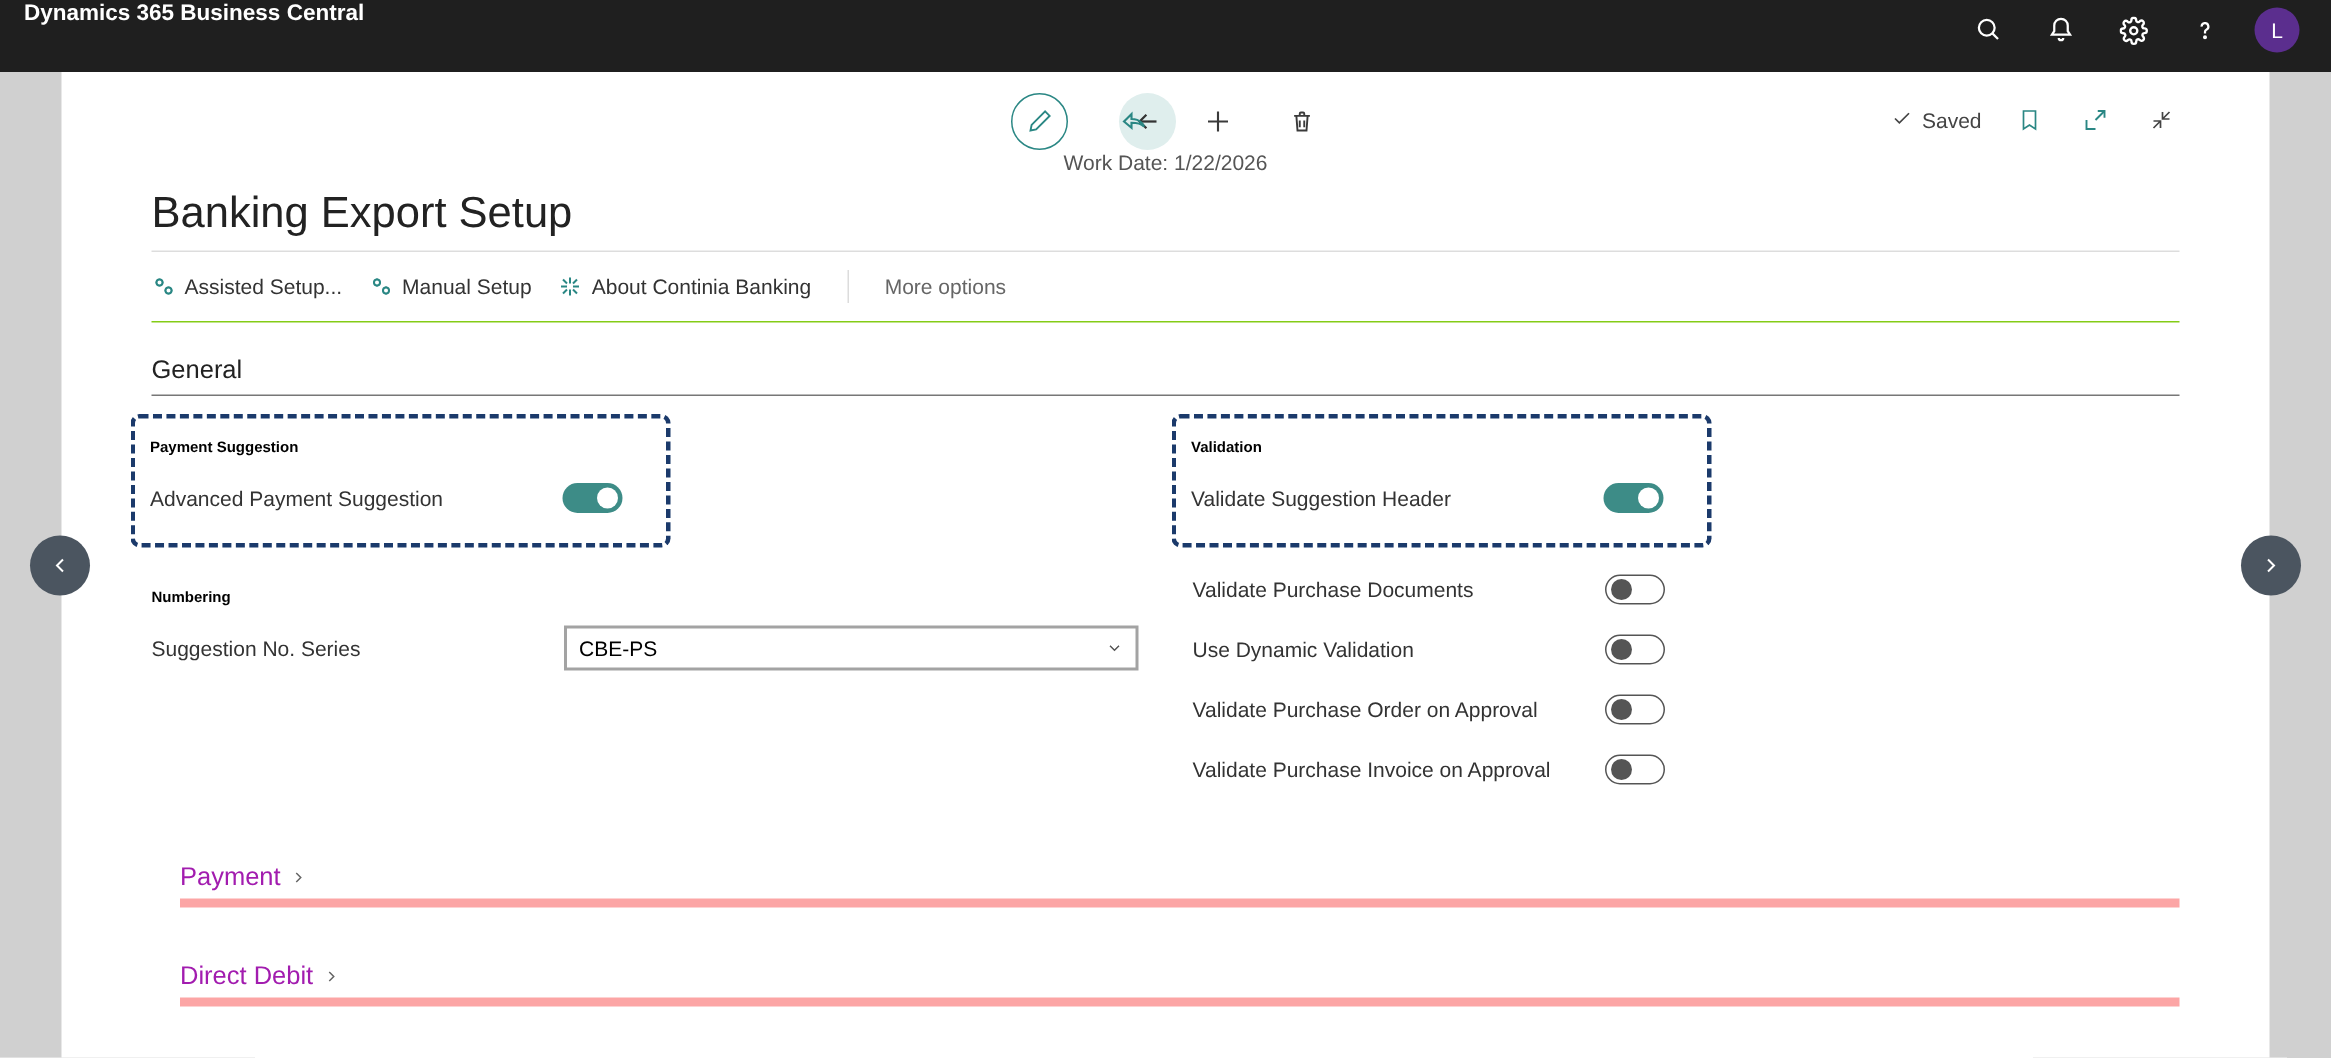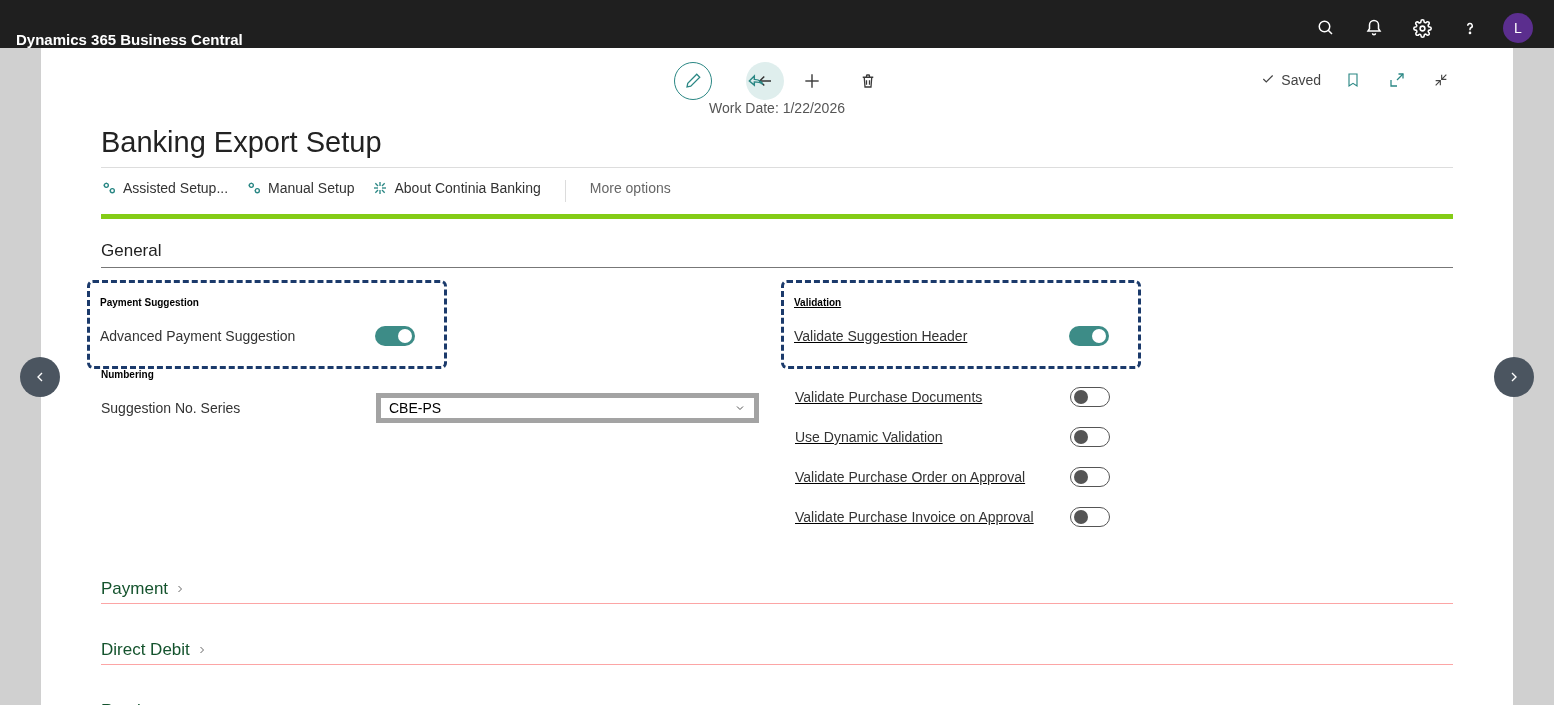--- a/index.html
+++ b/index.html
@@ -1,59 +1,59 @@
 <!DOCTYPE html>
 <html><head>
 <meta charset="utf-8">
 <style>
   * { box-sizing: border-box; margin: 0; padding: 0; font-family: "Segoe UI", Arial, sans-serif; }
   body { background: #d0d0d0; width: 1554px; height: 705px; overflow: hidden; position: relative; }
-  .topbar { background: #1f1f1f; height: 48px; display: flex; align-items: flex-end; padding: 0 16px; color: #fff; }
+  .topbar { background: #1f1f1f; height: 48px; display: flex; align-items: flex-start; padding: 0 16px; color: #fff; }
   .topbar-title { font-size: 15px; font-weight: 600; flex: 1; }
   .topbar-icons { display: flex; gap: 8px; align-items: center; }
   .topbar-icon { width: 40px; height: 40px; display:flex; align-items:center; justify-content:center; cursor:pointer; color:#fff; }
   .avatar { width:30px; height:30px; border-radius:50%; background:#5b2e8e; color:#fff; display:flex; align-items:center; justify-content:center; font-size:14px; }
   .outer {  position:absolute; top:48px; left:0; right:0; bottom:0; background:#d0d0d0; }
   .page { background:#fff; margin:0 auto; width:1472px; height:660px; position:relative; padding:0 0 0 0; }
   .content { padding: 0 60px; }
   .head-row { display:flex; align-items:center; padding-top:14px;flex-direction:column; }
   .back-btn { width:38px; height:38px; border-radius:50%; background:#dfeeed; display:flex; align-items:center; justify-content:center; margin-right:14px; cursor:pointer; color:#333; margin-left:-10px;}
   .workdate { font-size:14px; color:#555; }
   .center-actions { position:absolute; top:14px; left:50%; transform:translateX(-50%); display:flex; gap:32px; align-items:center; }
   .circle-edit { width:38px; height:38px; border:1px solid #2a8784; border-radius:50%; display:flex; align-items:center; justify-content:center; color:#2a8784; cursor:pointer;}
   .action-icon { width:24px; height:24px; display:flex; align-items:center; justify-content:center; color:#3a3a3a; cursor:pointer; }
   .right-actions { position:absolute; top:20px; right:60px; display:flex; align-items:center; gap:20px; color:#444; }
   .saved { font-size:14px; display:flex; align-items:flex-start; gap:6px; }
   .page-title { font-size:29px; font-weight:300; color:#222; margin-top:10px; margin-bottom:8px; }
   .title-divider { border-top:1px solid #ddd; margin-top:4px; }
-  .cmdbar { display:flex; align-items:flex-start; gap:18px; padding:12px 0; border-bottom:5px solid #84cc16; font-size:14px; color:#333;}
+  .cmdbar { display:flex; align-items:center; gap:18px; padding:12px 0; border-bottom:1px solid #84cc16; font-size:14px; color:#333;}
   .cmd-item { display:flex; align-items:center; gap:6px; cursor:pointer; }
   .cmd-icon { color:#2a8784; }
   .cmd-sep { width:1px; height:22px; background:#dcdcdc; margin:0 6px; }
   .more-opts { color:#666; cursor:pointer; }
   .section-header { font-size:17px; color:#222; margin-top:22px; margin-bottom:6px; }
   .section-divider { border-top:1px solid #777; margin-bottom:12px; }
   .two-col { display:flex; gap:36px; }
   .col { flex:1; }
   .subhead { font-size:10px; font-weight:600; margin-bottom:14px; margin-top:6px; }
   .field-row { display:flex; align-items:center; margin-bottom:12px; height:28px; }
   .field-label { font-size:14px; color:#333; width:275px; position:relative; white-space:nowrap; }
   .dots { flex:1; border-bottom:1px dotted #bbb; height:1px; margin:0 8px; }
   .field-label-wrap { display:flex; align-items:center; width:275px; }
   .toggle { width:40px; height:20px; border-radius:11px; position:relative; cursor:pointer; }
   .toggle.on { background:#3d8c87; }
   .toggle.off { background:#fff; border:1px solid #555; }
   .toggle .knob { width:14px; height:14px; border-radius:50%; position:absolute; top:2.5px; }
   .toggle.on .knob { background:#fff; right:3px; }
   .toggle.off .knob { background:#555; left:3px; top:2px; }
   .text-input { flex:1; height:30px; border:1px solid #888; padding:0 8px; font-size:14px; background:#fff; }
-  .combo { flex:1; height:30px; border:5px solid #a3a3a3; display:flex; align-items:center; padding:0 8px; justify-content:space-between; font-size:14px; cursor:pointer;}
+  .combo { flex:1; height:30px; border:2px solid #a3a3a3; display:flex; align-items:center; padding:0 8px; justify-content:space-between; font-size:14px; cursor:pointer;}
   .highlight-box { border:3px dashed #1b3a6b; border-radius:6px; padding:8px 10px 4px 10px; position:relative; width:360px;}
-  .col-right-pad { padding-left:0;text-decoration:underline; }
-  .collapsed-section { display:flex; align-items:center; font-size:17px; color:#14532d; margin-top:36px; border-bottom:1px solid #fca5a5; padding-bottom:4px; cursor:pointer;}
+  .col-right-pad { padding-left:0; }
+  .collapsed-section { display:flex; align-items:center; font-size:17px; color:#a21caf; margin-top:36px; border-bottom:6px solid #fca5a5; padding-bottom:4px; cursor:pointer;margin-left:19px;}
   .chev { margin-left:6px; color:#666; }
   .nav-arrow { position:absolute; top:50%; width:40px; height:40px; border-radius:50%; background:#4b5560; color:#fff; display:flex; align-items:center; justify-content:center; cursor:pointer; transform:translateY(-50%); }
   .nav-left { left:20px; }
   .nav-right { right:20px; }
   svg { display:block; }
 </style>
 </head>
 <body>
 
 <div class="topbar">
@@ -212,21 +212,21 @@
                 <span class="field-label">Advanced Payment Suggestion</span>
                 <span class="dots"></span>
               </div>
               <div class="toggle on">
                   <div class="knob"></div>
                 </div>
             </div>
           </div>
 
 
-          <div class="subhead" style="margin-top:0;">Numbering</div>
+          <div class="subhead" style="margin-top:28px;">Numbering</div>
           <div class="field-row">
             <div class="field-label-wrap">
               <span class="field-label">Suggestion No. Series</span>
               <span class="dots"></span>
             </div>
             <div class="combo">
               <span>CBE-PS</span>
               <span>
                 <svg width="12" height="12" viewBox="0 0 24 24" fill="none" stroke="#555" stroke-width="2">
                     <polyline points="6 9 12 15 18 9"></polyline>

